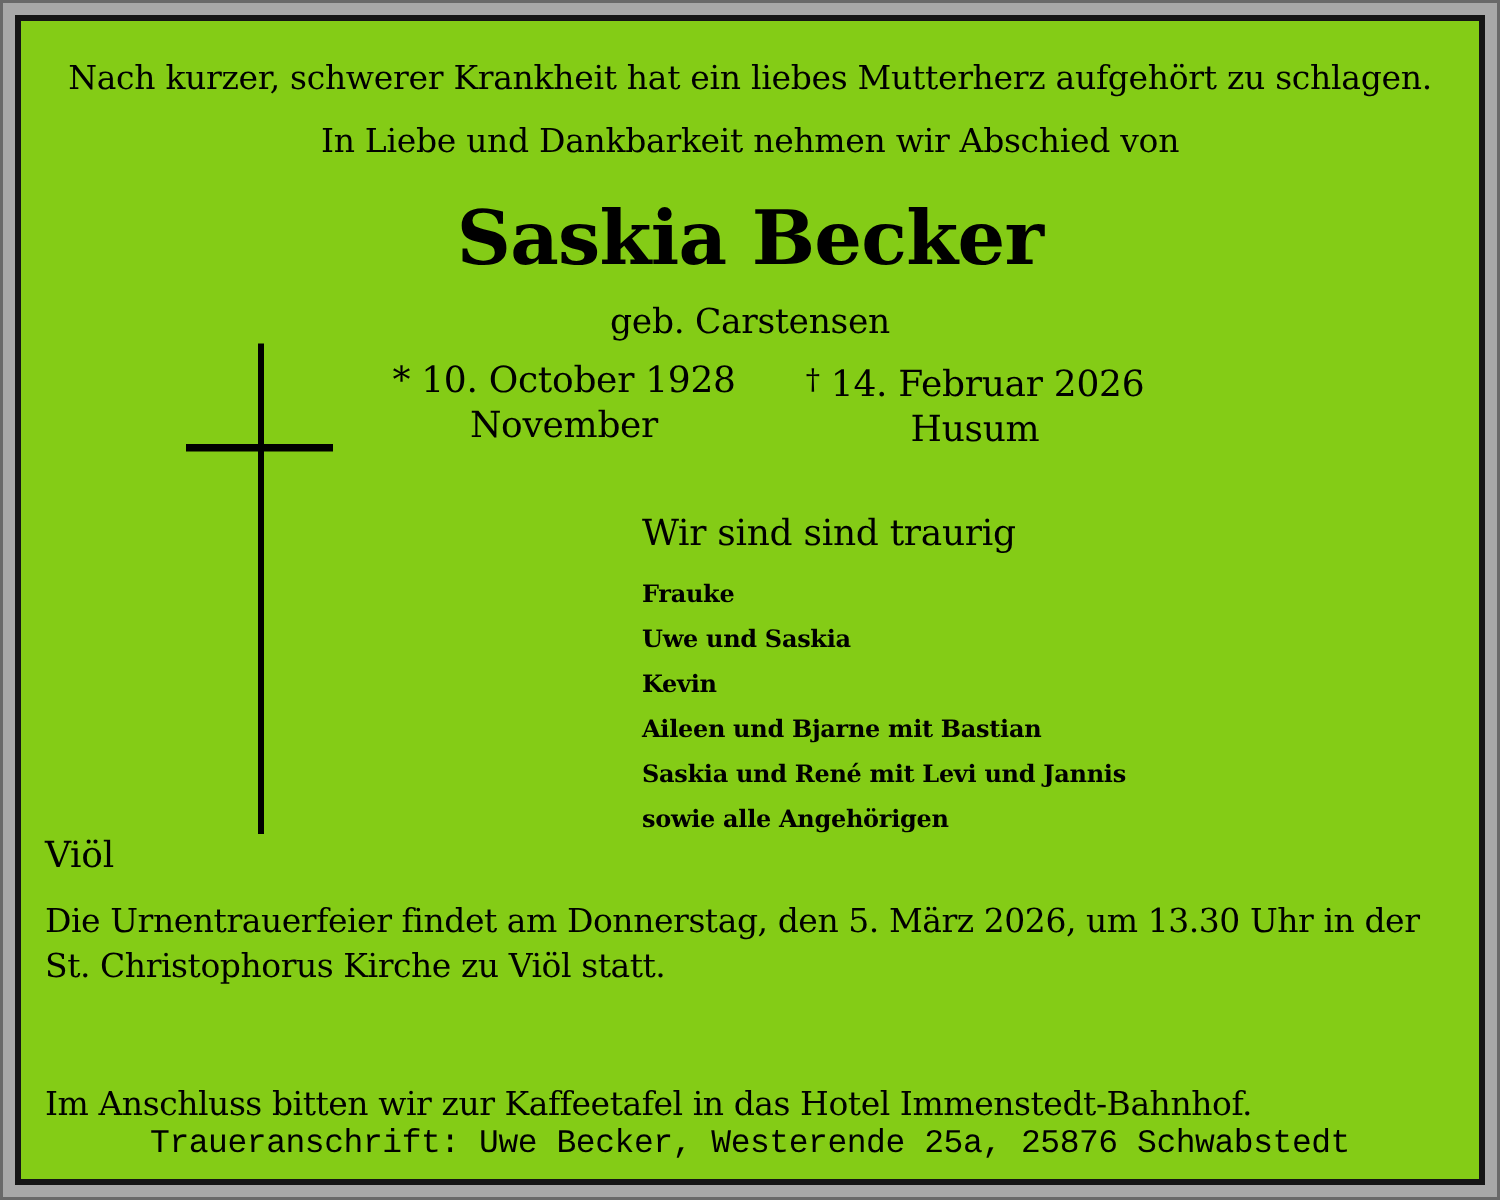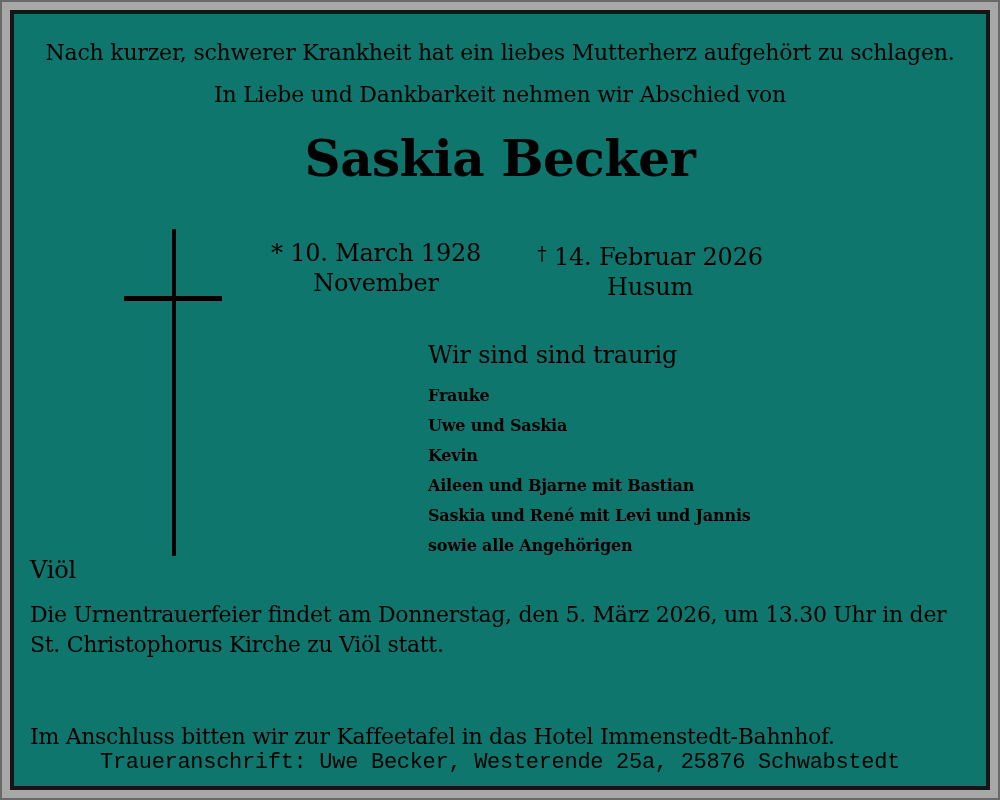--- a/index.html
+++ b/index.html
@@ -10,21 +10,21 @@
     font-family:"DejaVu Serif", serif;
     color:#000000;
     overflow:hidden;
   }
   .mat{
     position:absolute;inset:2px;
     background:#a8a8a8;
   }
   .sheet{
     position:absolute;inset:8px;
-    background:#0f766e;
+    background:#84cc16;
     border:4px solid #151515;
   }
   .txt{
     position:absolute;
     white-space:nowrap;
     letter-spacing:-0.2px;
     line-height:28px;
     font-size:22px;
   }
   .center{left:0;right:0;text-align:center;}
@@ -78,28 +78,29 @@
 <div class="stage">
   <div class="mat">
     <div class="sheet">
 
       <div class="txt center intro1">Nach kurzer, schwerer Krankheit hat ein liebes Mutterherz aufgehört zu schlagen.</div>
 
       <div class="txt center intro2">In Liebe und Dankbarkeit nehmen wir Abschied von</div>
 
       <h1 class="txt center name">Saskia Becker</h1>
 
+      <div class="txt center maiden">geb. Carstensen</div>
 
       <div class="cross">
         <div class="cv"></div>
         <div class="ch"></div>
       </div>
 
       <div class="datesblock birth">
-        <div><span class="sym-birth">*</span> <span>10. March 1928</span></div>
+        <div><span class="sym-birth">*</span> <span>10. October 1928</span></div>
         <div>November</div>
       </div>
 
       <div class="datesblock death">
         <div><span class="sym-death">†</span> <span>14. Februar 2026</span></div>
         <div>Husum</div>
       </div>
 
       <div class="txt traurig">Wir sind sind traurig</div>
 

